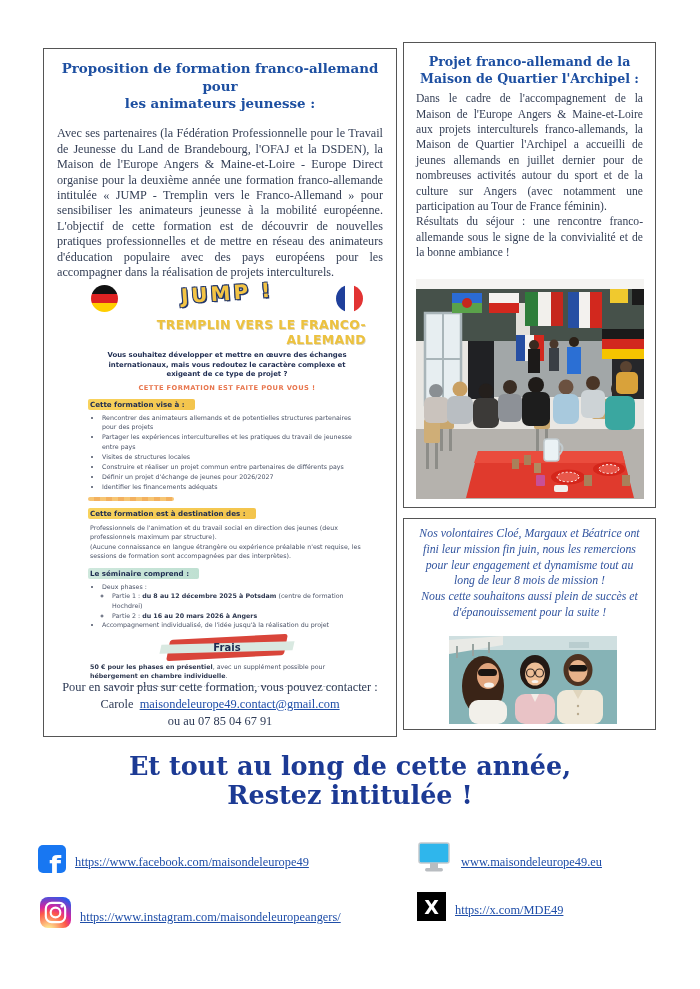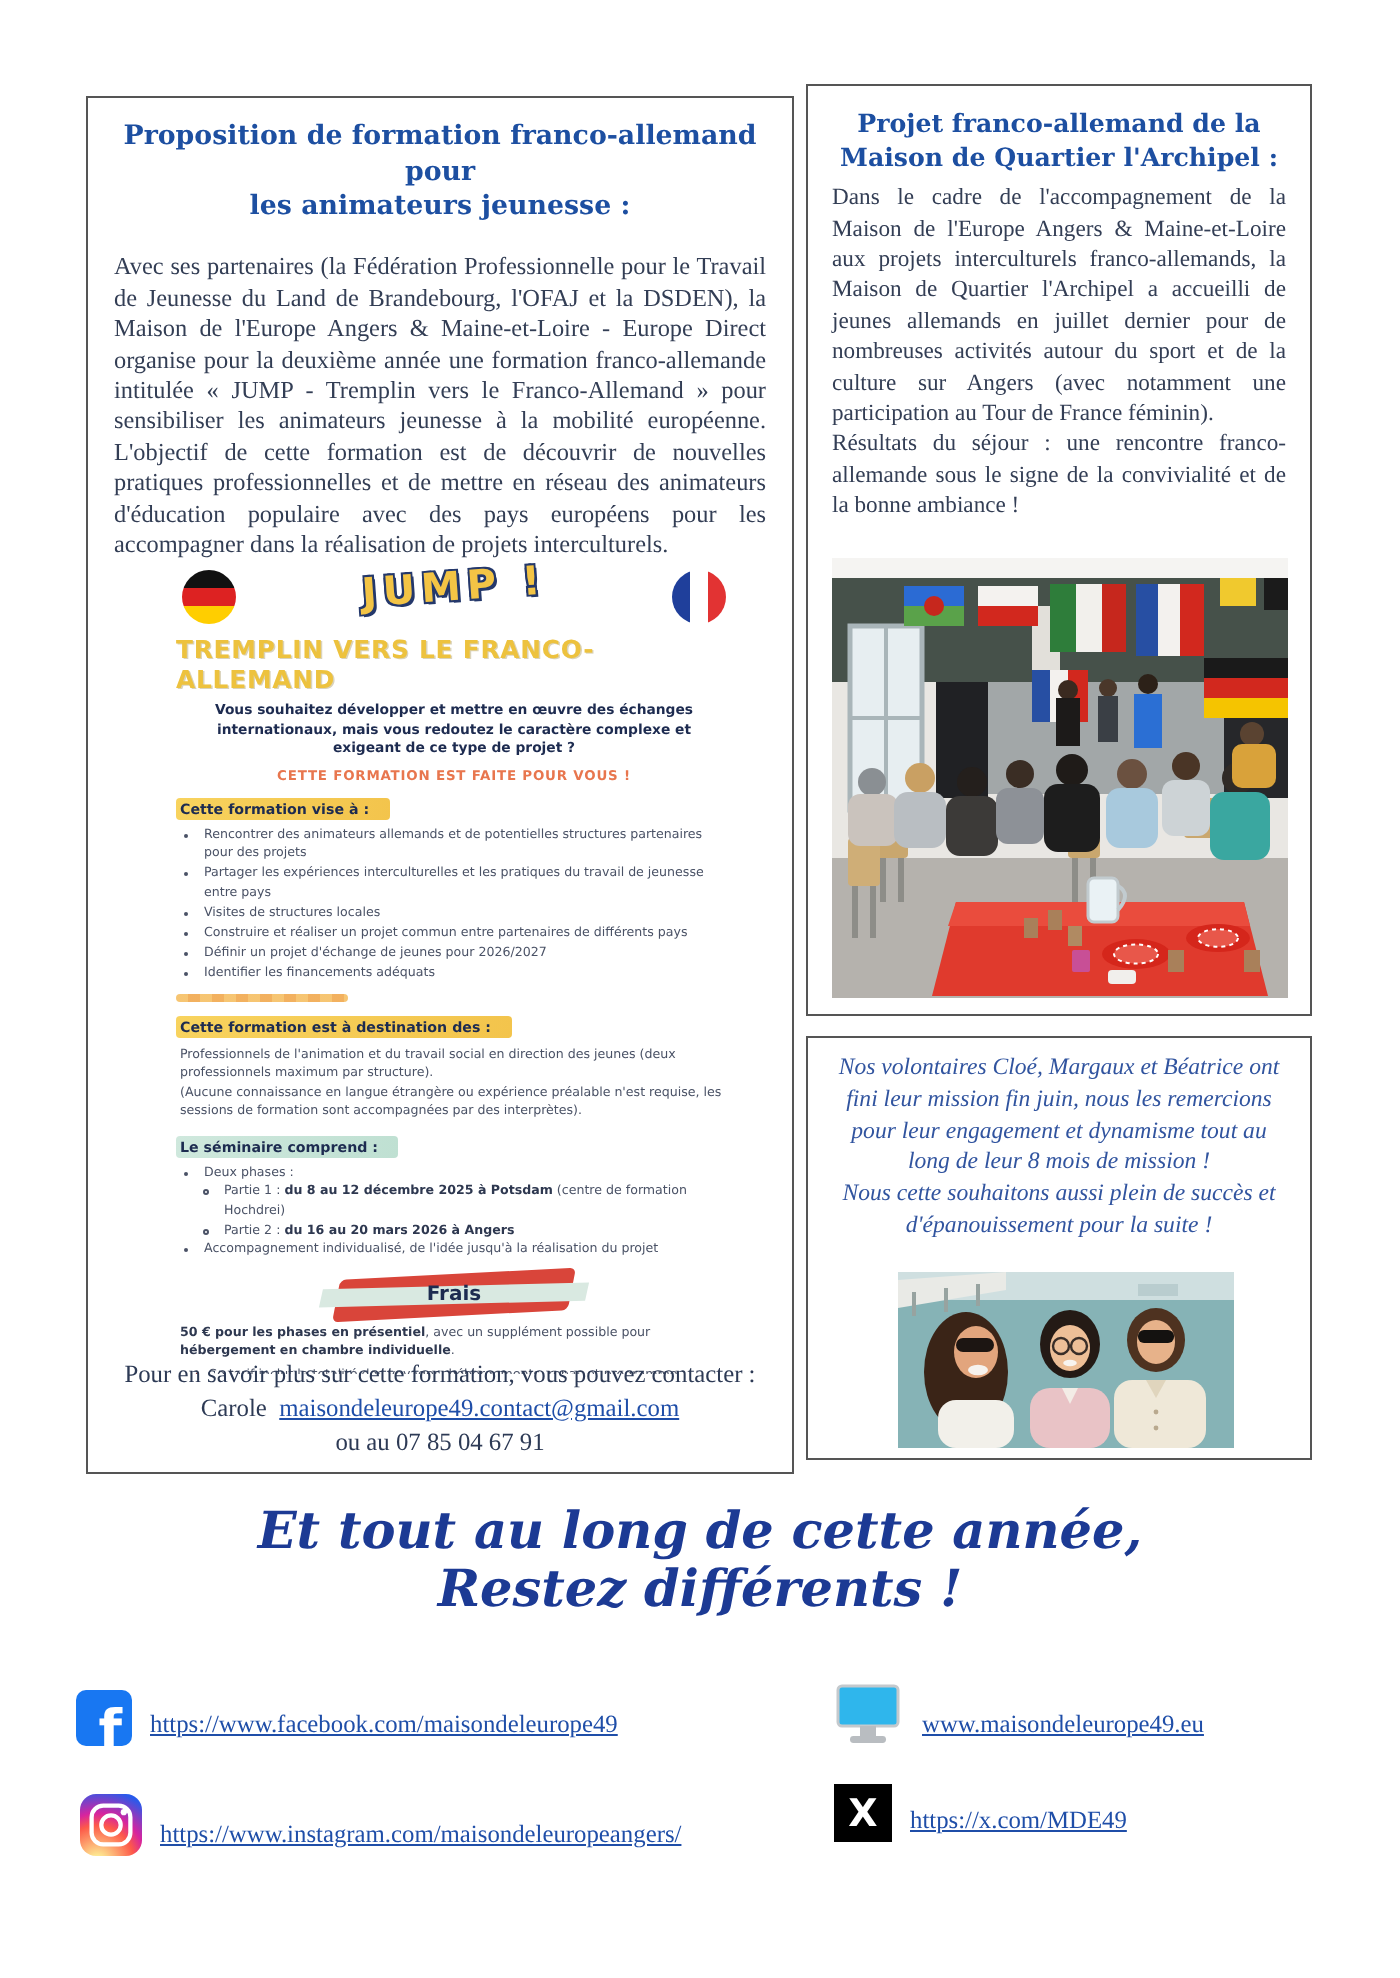--- a/index.html
+++ b/index.html
@@ -19,21 +19,21 @@
   
   #flyer{position:absolute;left:44px;top:224px;width:278px;height:414px;overflow:hidden;
     font-family:"DejaVu Sans",sans-serif;color:#4a5266;}
   .flyer-top{position:relative;height:38px;margin-top:4px;}
   .flag-circle{position:absolute;top:8px;width:27px;height:27px;border-radius:50%;}
   .flag-de{left:3px;background:linear-gradient(#111 0 33%,#d22 33% 66%,#ffce00 66%);}
   .flag-fr{right:3px;background:linear-gradient(90deg,#1f3f9b 0 34%,#fff 34% 66%,#e23333 66%);}
   .jump{position:absolute;left:0;right:0;top:4px;text-align:center;font-size:20px;font-weight:800;
     letter-spacing:3px;color:#f3c445;transform:rotate(-4deg);
     text-shadow:1.4px 1.4px 0 #24386b,-1px 1px 0 #24386b,1px -1px 0 #24386b,-1px -1px 0 #24386b;}
-  .flyer-title{text-align:left;font-size:12.4px;font-weight:800;color:#edc23e;letter-spacing:.4px;
+  .flyer-title{text-align:right;font-size:12.4px;font-weight:800;color:#edc23e;letter-spacing:.4px;
     text-shadow:.7px .7px 0 rgba(150,130,60,.35);margin-top:2px;}
   .flyer-intro{font-size:6.9px;font-weight:bold;color:#1d2b50;text-align:center;line-height:1.4;margin:4px 12px 0;}
   .flyer-cta{font-size:6.7px;font-weight:bold;color:#e8764e;text-align:center;letter-spacing:.4px;margin-top:4px;}
   .section-head{display:inline-block;font-size:7.1px;font-weight:bold;color:#1d2b50;
     background:linear-gradient(100deg,#f8d35e,#f3c44c);padding:1px 10px 1px 2px;border-radius:2px;margin:7px 0 2px;}
   .section-head.teal{background:linear-gradient(100deg,#cfe8dd,#bfe0d2);}
   .squiggle{height:4px;width:86px;border-radius:3px;margin:6px 0 0;
     background:repeating-linear-gradient(90deg,#f5bb5a 0 6px,#f0a343 6px 12px);opacity:.85;}
   .fbul{margin:1px 0 0 14px;padding:0;font-size:6.3px;line-height:1.5;}
   .fbul li{margin:0 0 .5px;}
@@ -51,21 +51,21 @@
   #left-contact{position:absolute;left:0;right:0;bottom:6px;text-align:center;
     font-size:12.4px;line-height:1.38;color:#2d3a55;}
   
   #right-box{left:403px;top:42px;width:253px;height:466px;}
   #photo-archipel{position:absolute;left:12px;top:236px;}
   #vol-box{left:403px;top:518px;width:253px;height:212px;}
   .vol-par{font-style:italic;color:#31549f;text-align:center;font-size:11.8px;line-height:1.34;margin:7px 12px 0;}
   #photo-volunteers{position:absolute;left:45px;top:117px;}
   
   #banner{position:absolute;left:0;right:0;top:752px;text-align:center;
-    font-family:"DejaVu Serif",serif;font-weight:bold;color:#1c3a94;font-size:25.5px;line-height:1.13;font-style:italic;}
+    font-family:"DejaVu Serif",serif;font-weight:bold;color:#1c3a94;font-size:25.5px;line-height:1.13;}
   
   .social-item{position:absolute;display:flex;align-items:flex-end;gap:9px;}
   .social-link{font-size:12.4px;padding-bottom:3px;white-space:nowrap;}
   .icon-fb{width:28px;height:28px;border-radius:5px;background:#1877f2;position:relative;overflow:hidden;}
   .icon-fb span{position:absolute;right:5px;bottom:-8px;color:#fff;font-family:"DejaVu Sans",sans-serif;
     font-weight:bold;font-size:27px;}
   .icon-ig{width:31px;height:31px;border-radius:8px;position:relative;
     background:radial-gradient(circle at 28% 110%,#fdf497 0%,#fdf497 5%,#fd5949 45%,#d6249f 60%,#285AEB 90%);}
   .icon-x{width:29px;height:29px;background:#000;display:flex;align-items:center;justify-content:center;}
   .icon-x span{color:#fff;font-family:"DejaVu Sans",sans-serif;font-weight:bold;font-size:19px;}
@@ -278,21 +278,21 @@
     <rect x="120" y="29" width="18" height="6.5" rx="3" fill="#141210"></rect>
     <rect x="108" y="54" width="46" height="34" rx="9" fill="#efe8d8"></rect>
     <polygon points="124,54 129,63 134,54" fill="#e0d5bd"></polygon>
     <circle cx="129" cy="70" r="1.2" fill="#b9a98e"></circle>
       <circle cx="129" cy="78" r="1.2" fill="#b9a98e"></circle>
   </svg>
 </div>
 
 <div id="banner">
   <div>Et tout au long de cette année,</div>
-  <div>Restez différents !</div>
+  <div>Restez intitulée !</div>
 </div>
 
 <div class="social-item" id="soc-fb">
   <div class="icon-fb">
       <span>f</span>
     </div>
   <a class="link social-link">https://www.facebook.com/maisondeleurope49</a>
 </div>
 <div class="social-item" id="soc-web">
   <svg width="36" height="31">

